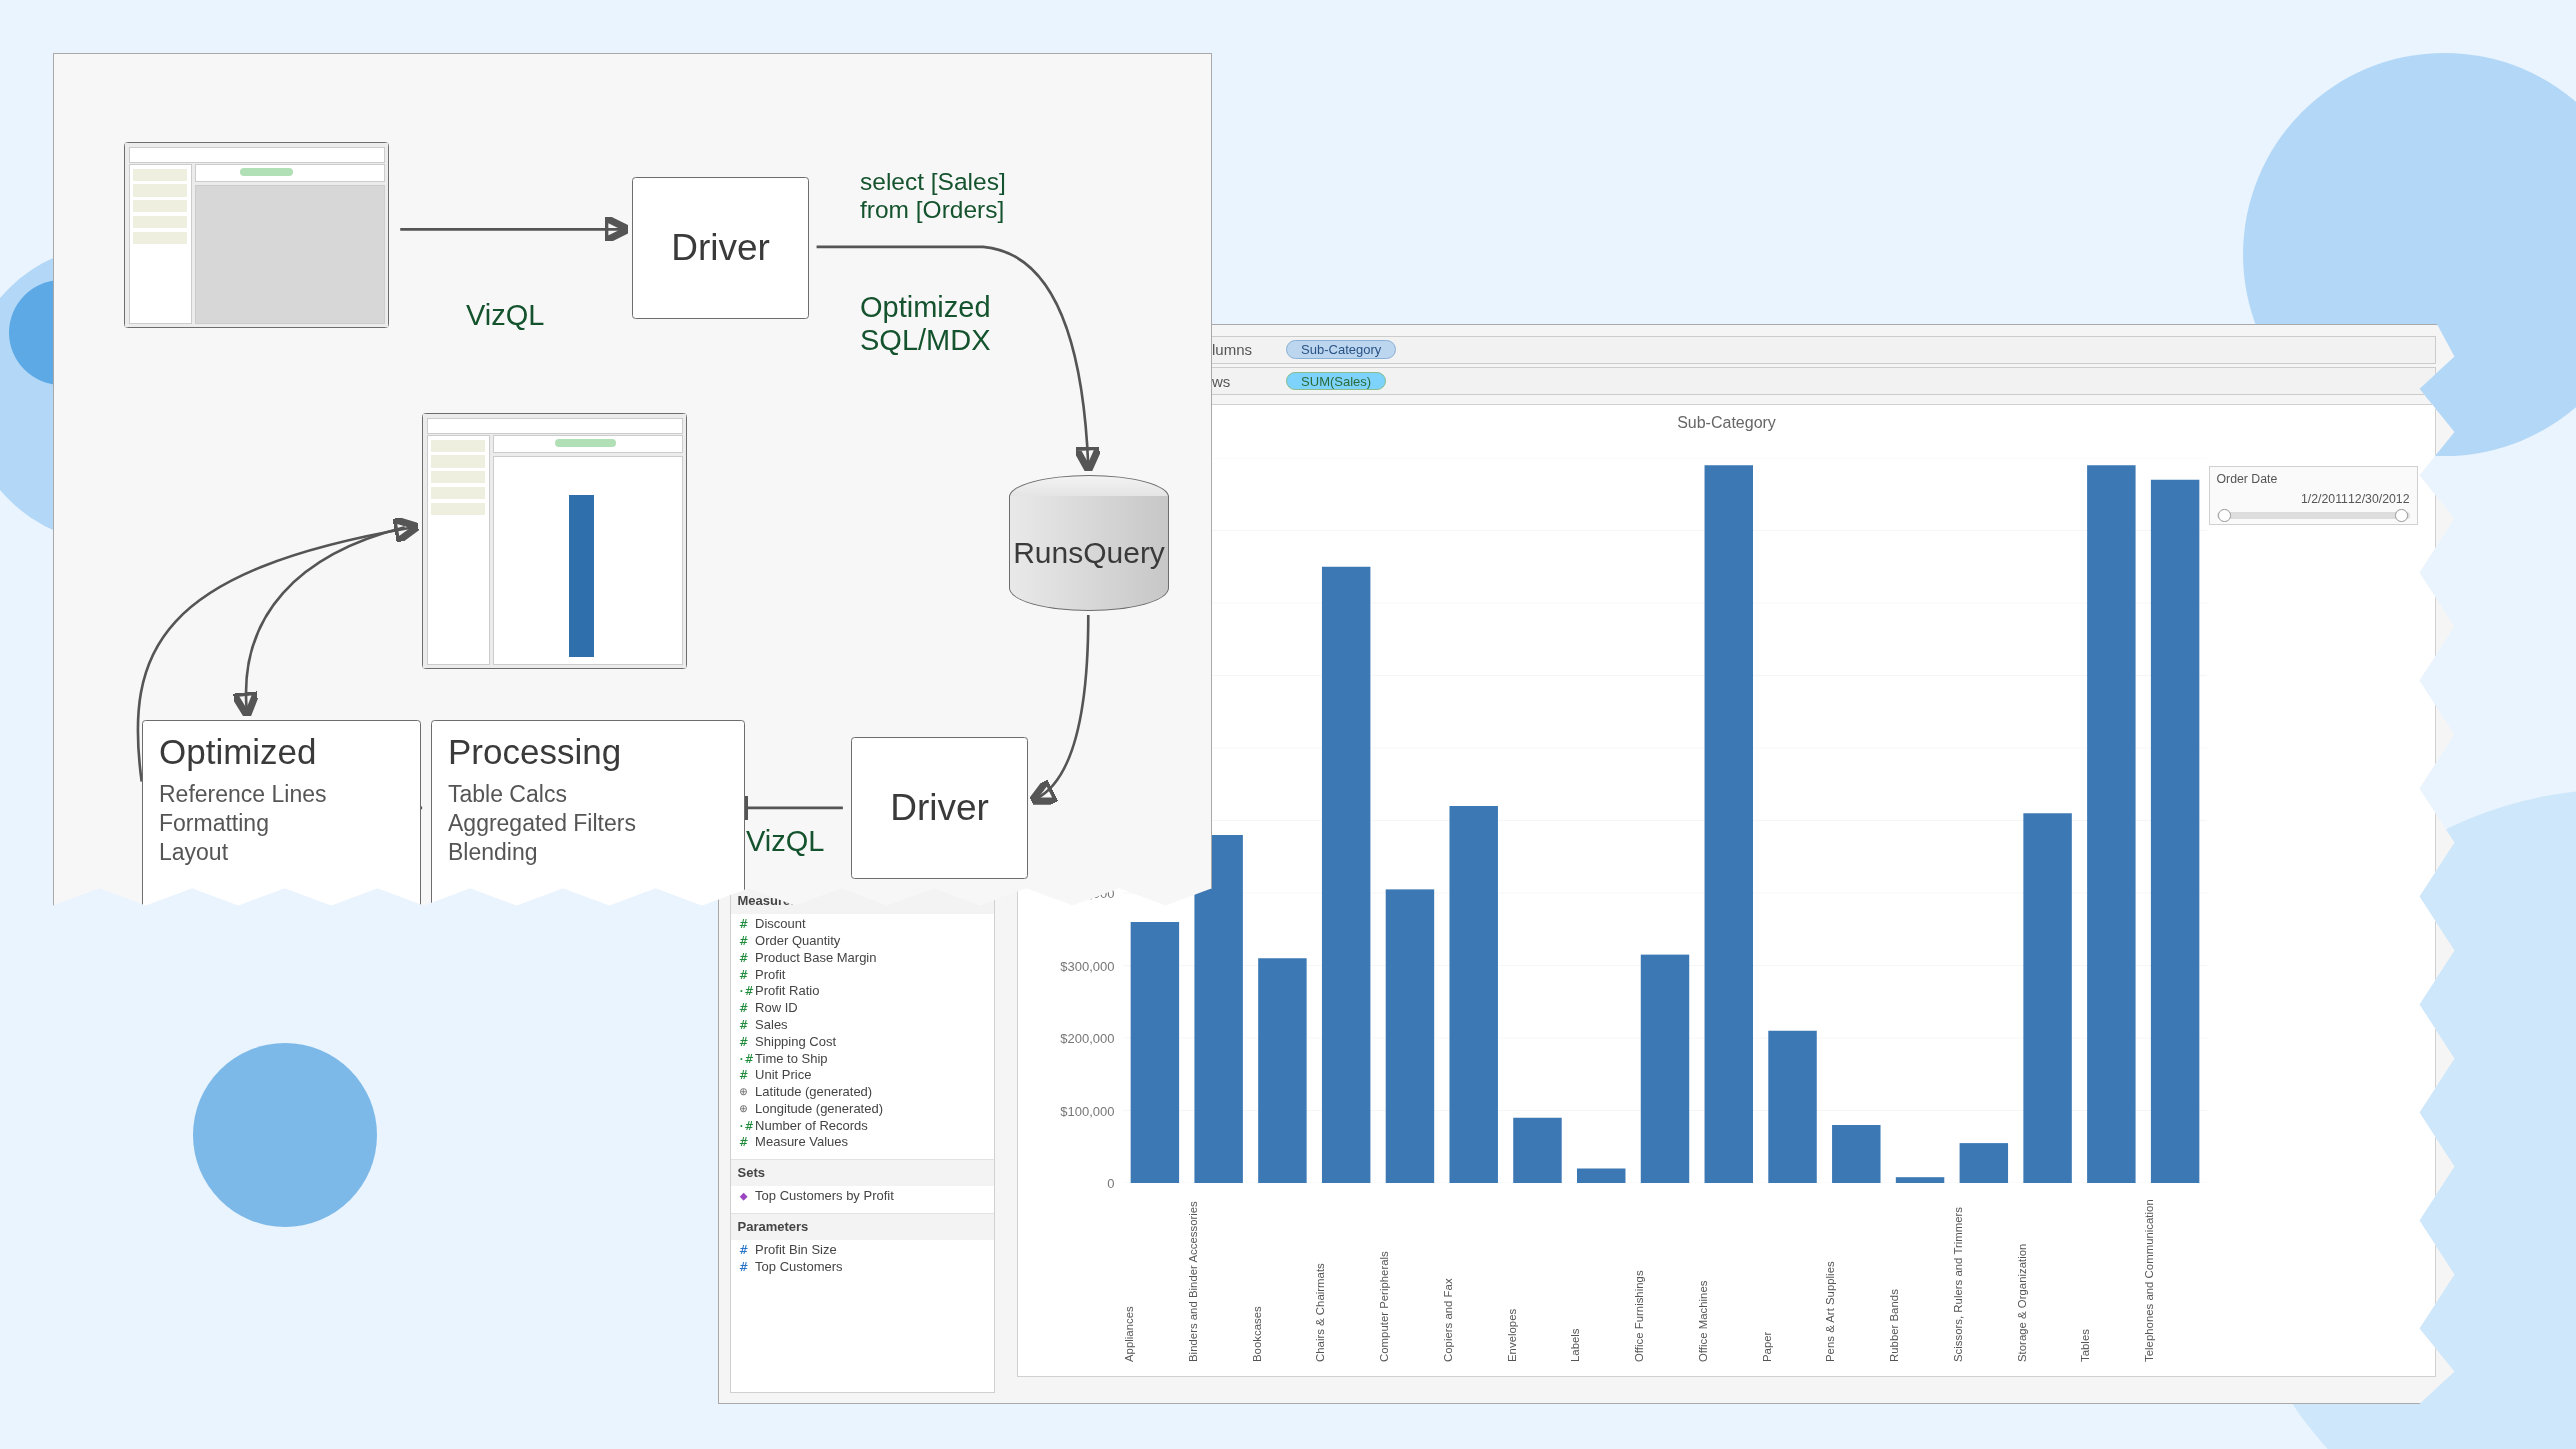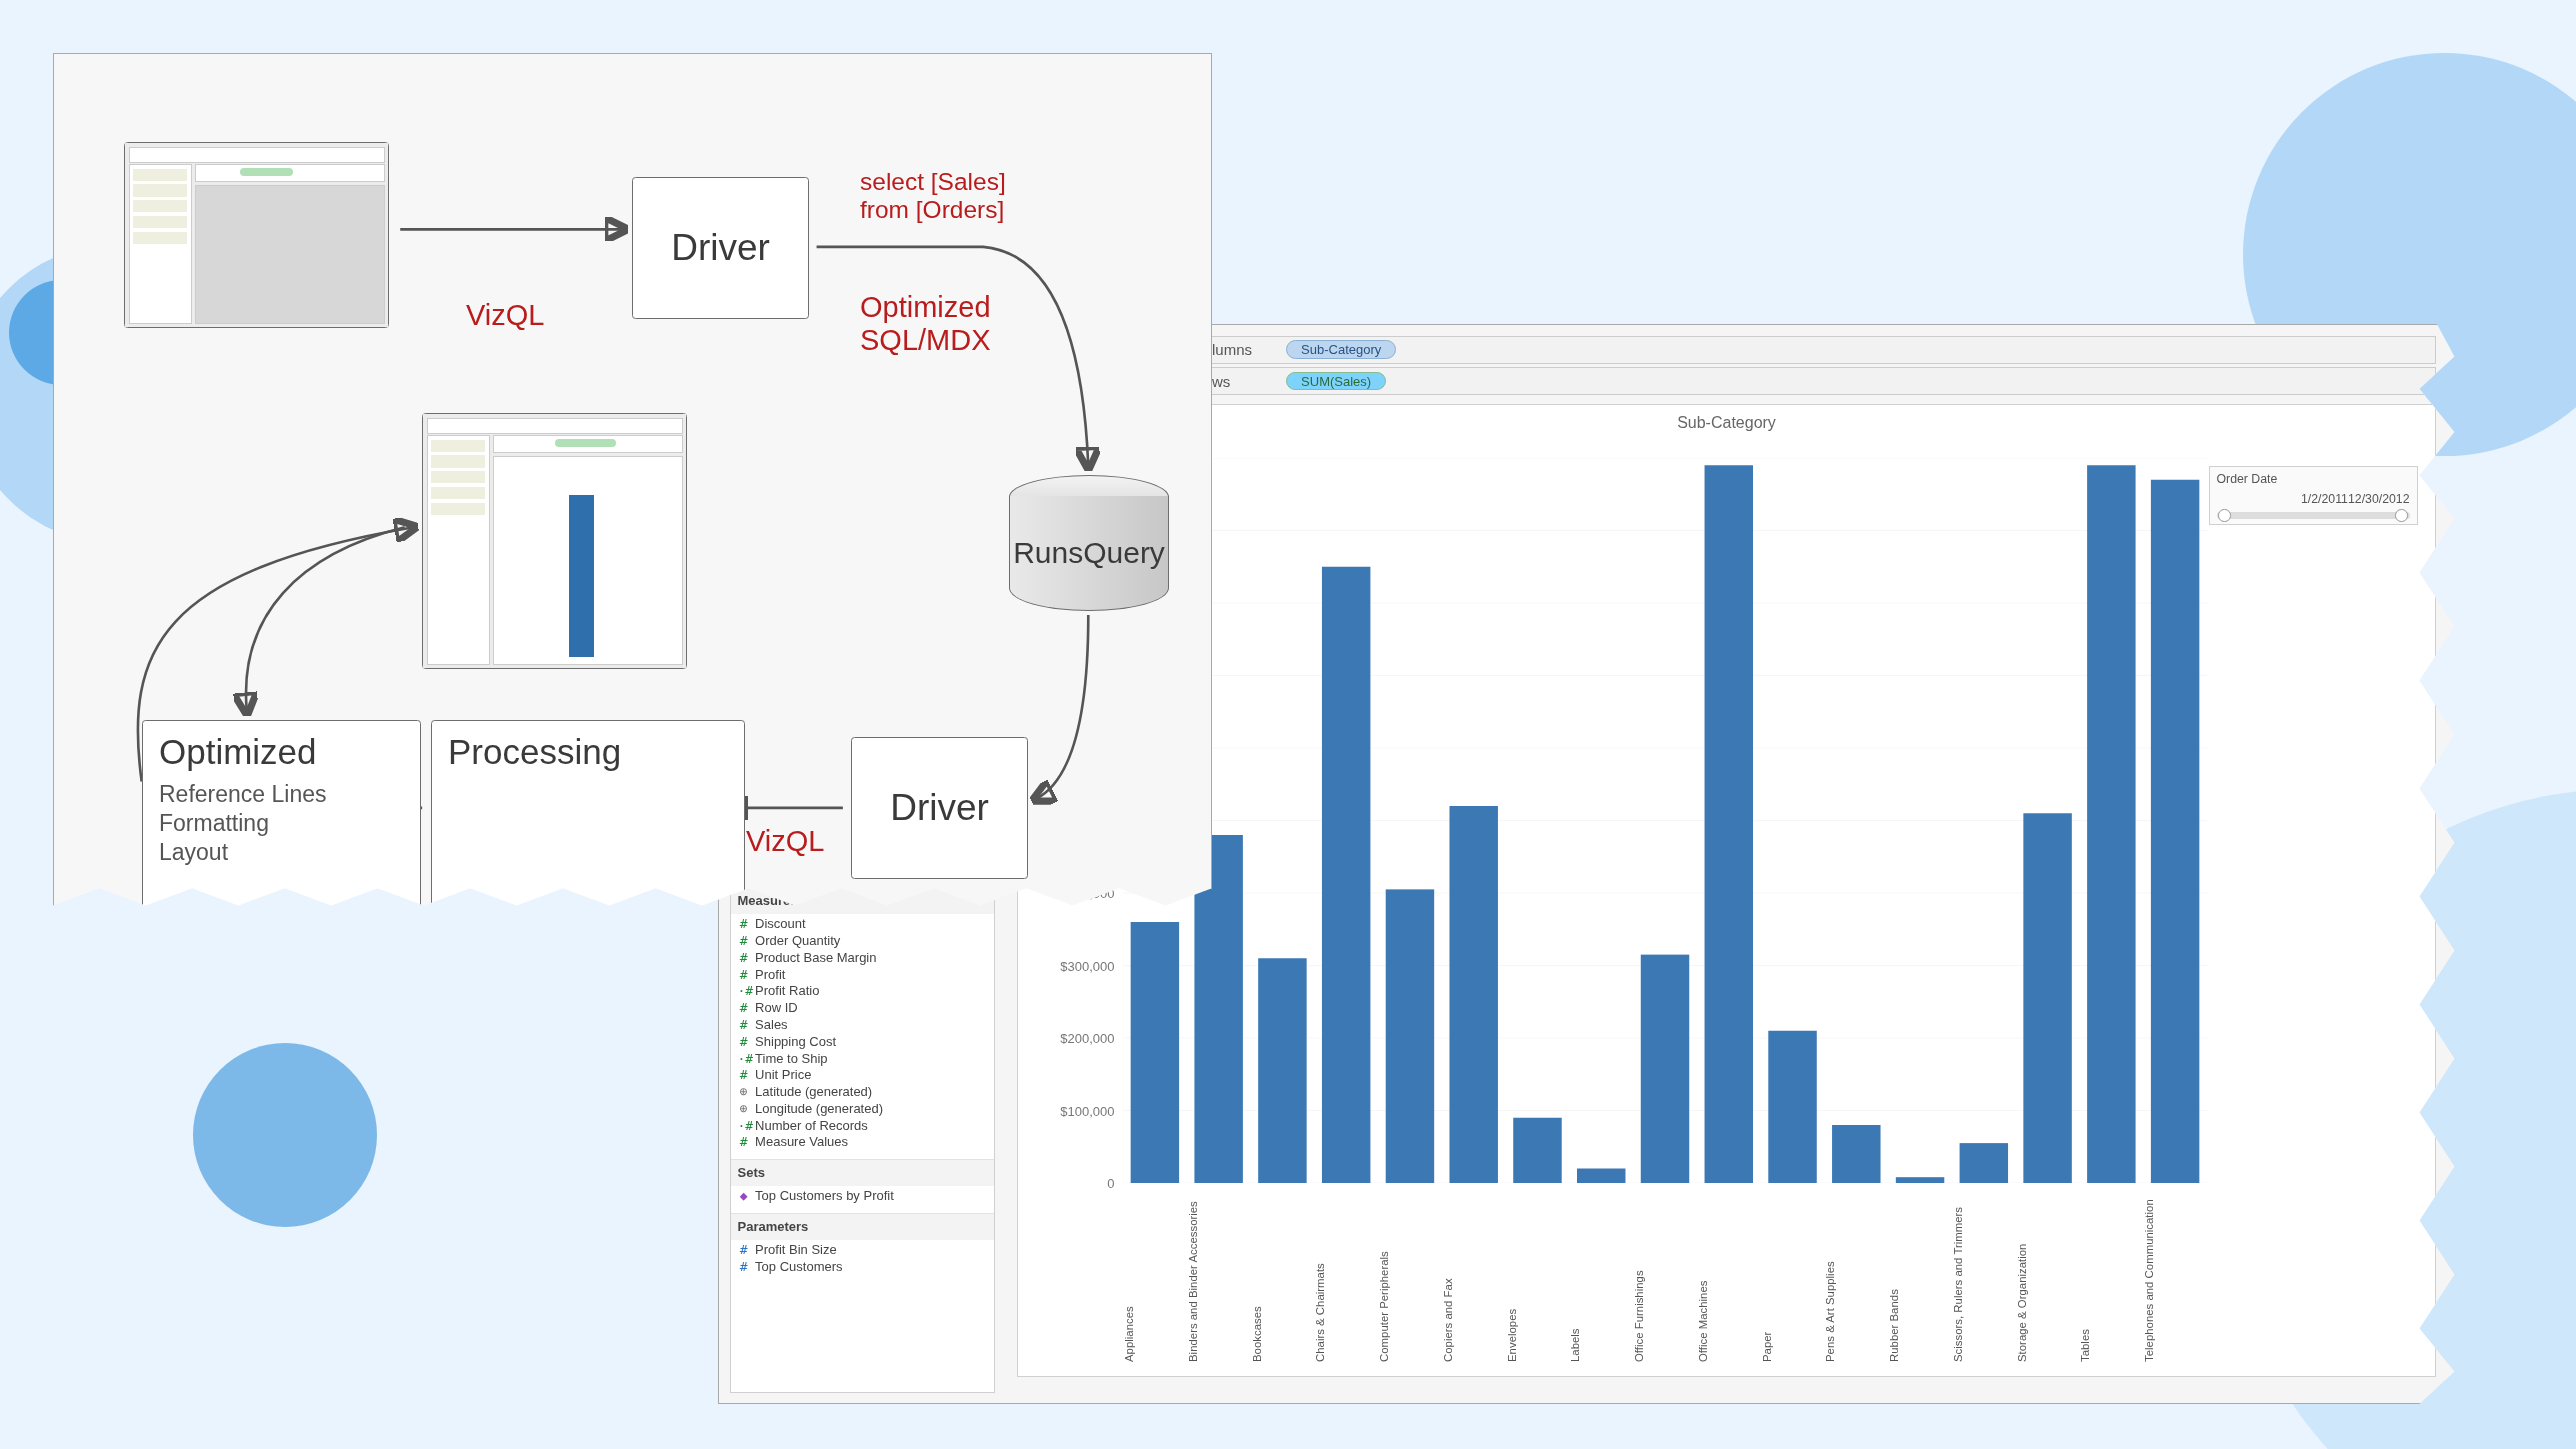--- a/index.html
+++ b/index.html
@@ -39,21 +39,21 @@
   .axis-y{position:absolute;left:17.5px;top:53px;bottom:193px;width:79px;font-size:13px;color:#777;text-align:right}
   .axis-y div{position:absolute;right:0;transform:translateY(-50%)}
   .plot{position:absolute;left:105px;right:228px;top:53px;bottom:193px}
   .bar{fill:#3c78b4}
   .catlabels{position:absolute;left:105px;right:228px;bottom:8.8px;height:175px;display:flex}
   .catlabels span{flex:1;font-size:11.4px;color:#555;writing-mode:vertical-rl;transform:rotate(180deg);text-align:left;padding-top:5.3px;white-space:nowrap}
 
   
   #flow{left:53px;top:53px;width:1157px;height:859px;z-index:5;background:#f7f7f7}
   #flow .box{position:absolute;background:#fff;border:1.8px solid #6d6d6d;border-radius:3.5px;color:#3a3a3a}
-  #flow .lbl{color:#b91c1c;font-size:29px}
+  #flow .lbl{color:#14532d;font-size:29px}
 
   #box-ws1{left:70px;top:88px;width:263px;height:184px}
   #box-drv1{left:578px;top:123px;width:175px;height:140px;font-size:37px;display:flex;align-items:center;justify-content:center}
   #box-ws2{left:368px;top:359px;width:263px;height:254px}
   #box-db{position:absolute;left:955px;top:421px;width:175px}
   #box-drv2{left:797px;top:683px;width:175px;height:140px;font-size:37px;display:flex;align-items:center;justify-content:center}
   #box-proc{left:377px;top:666px;width:280px;height:175px;padding:10.5px 16px;font-size:30px}
   #box-rend{left:88px;top:666px;width:245px;height:175px;padding:10.5px 16px;font-size:30px}
   #box-proc h3,#box-rend h3{margin:0 0 8.8px;font-size:35px;font-weight:400}
   #box-proc div,#box-rend div{font-size:23px;line-height:1.25;color:#555}
@@ -330,20 +330,23 @@
       </div>
     </div>
 
     <div id="box-drv2" class="box">
         <span>Driver</span>
       </div>
     <div class="lbl" style="position:absolute;left:692px;top:771px">VizQL</div>
 
     <div id="box-proc" class="box">
       <h3>Processing</h3>
+      <div style="white-space:pre">Table Calcs
+Aggregated Filters
+Blending</div>
     </div>
     <div id="box-rend" class="box">
       <h3>Optimized</h3>
       <div style="white-space:pre">Reference Lines
 Formatting
 Layout</div>
     </div>
   </div>
 
 </div>

